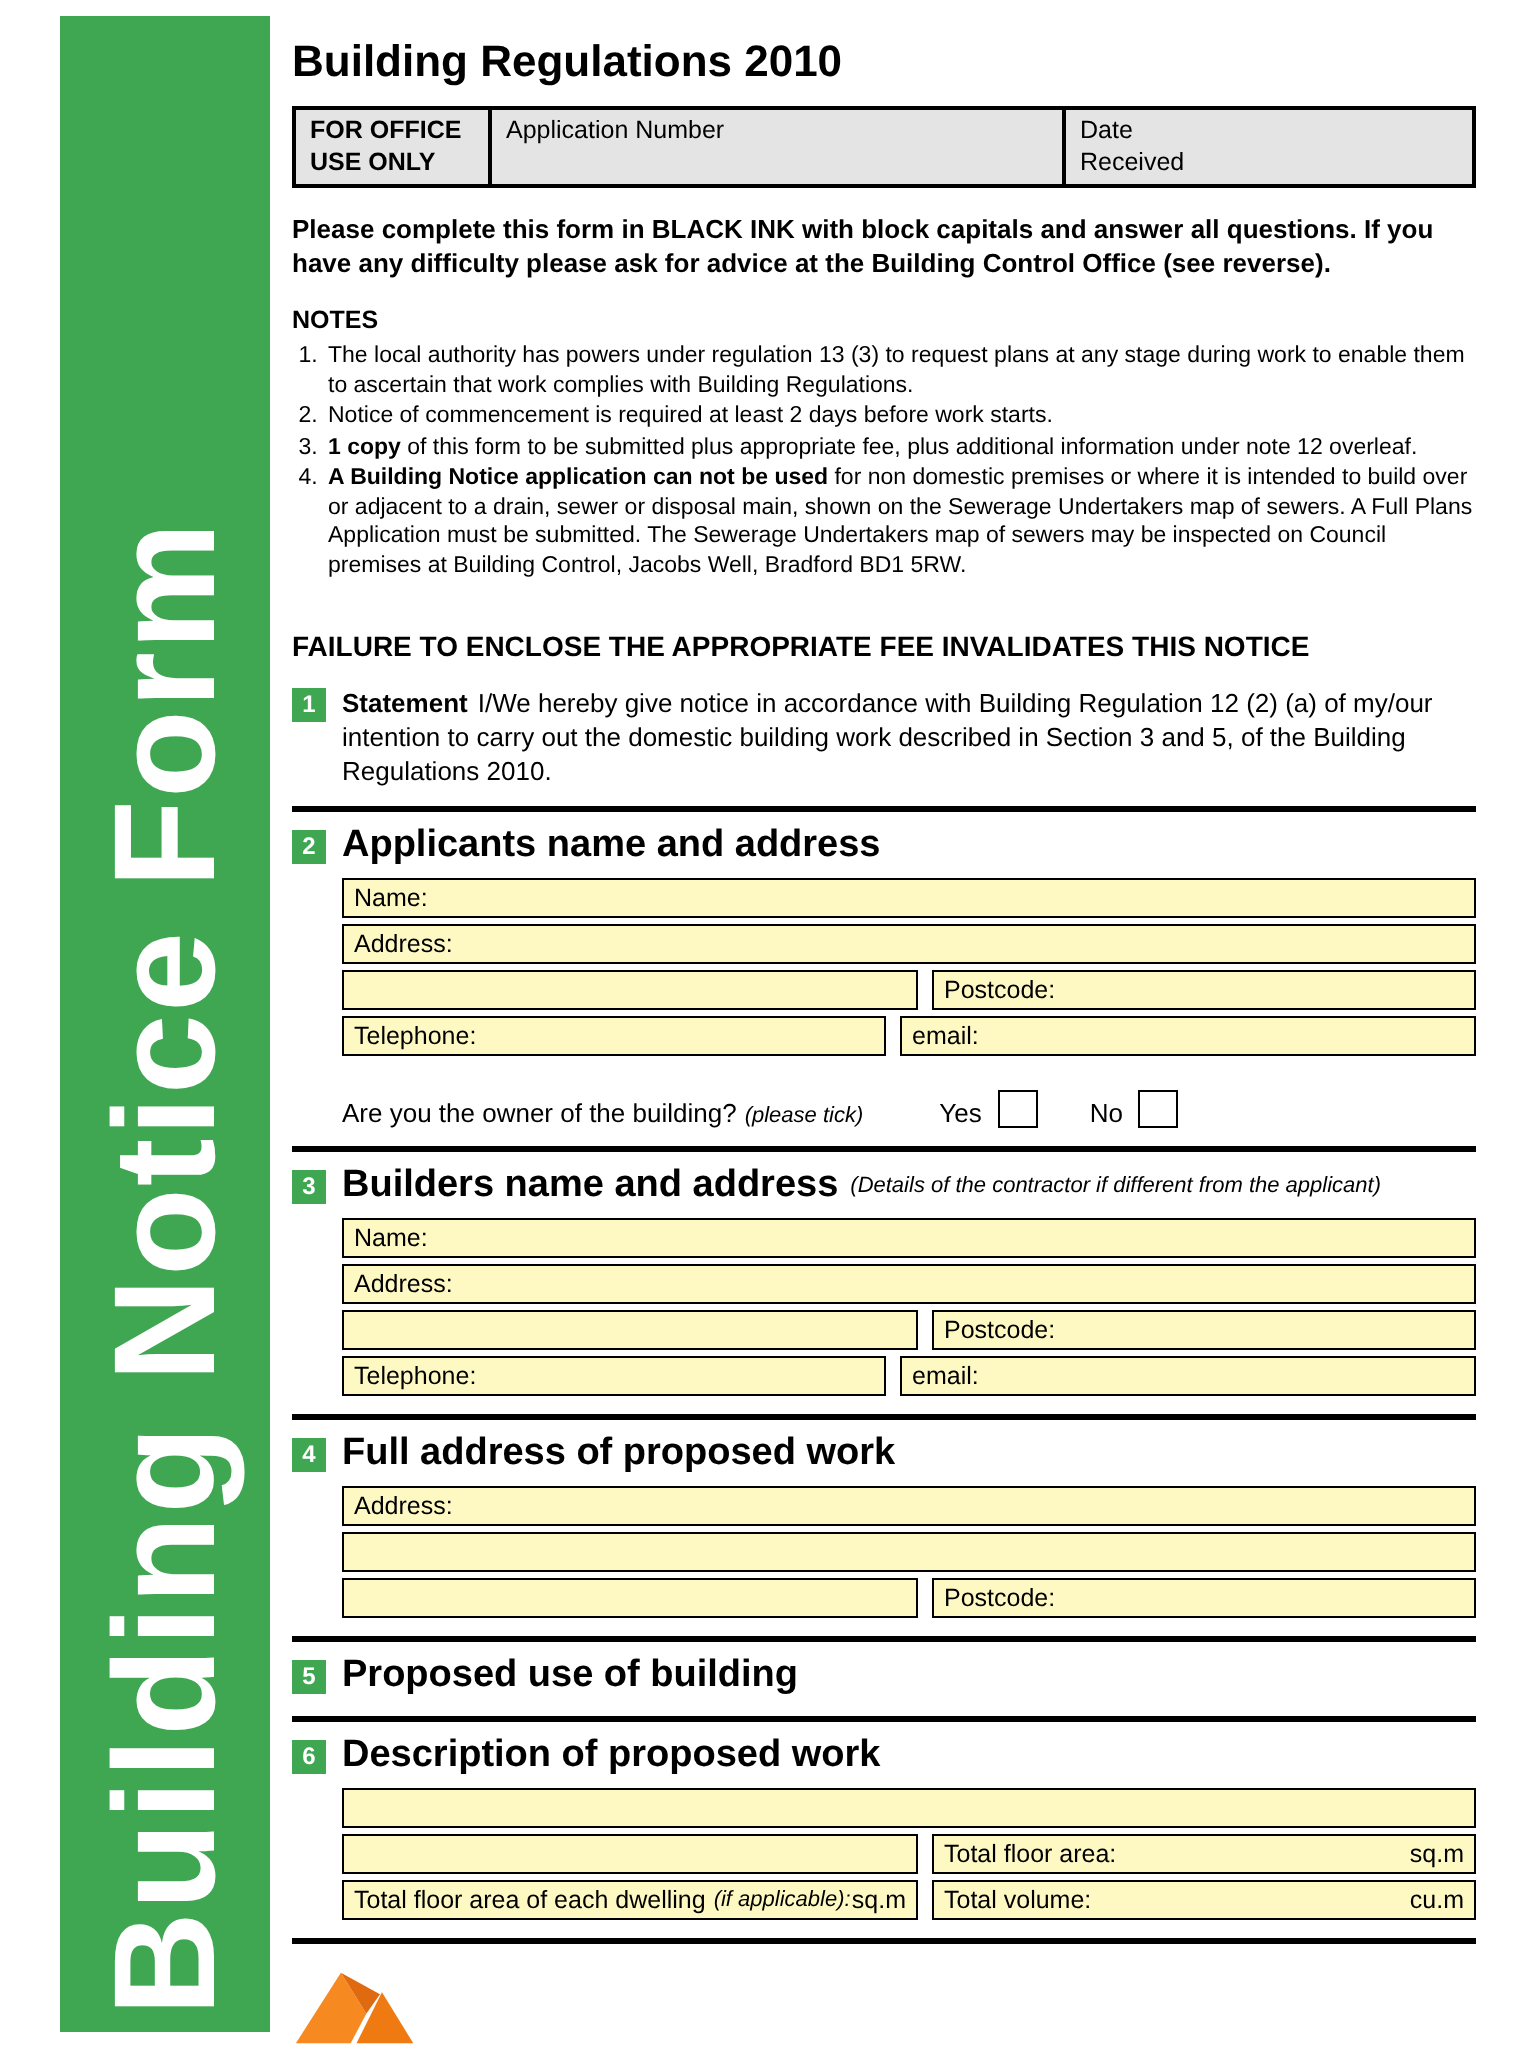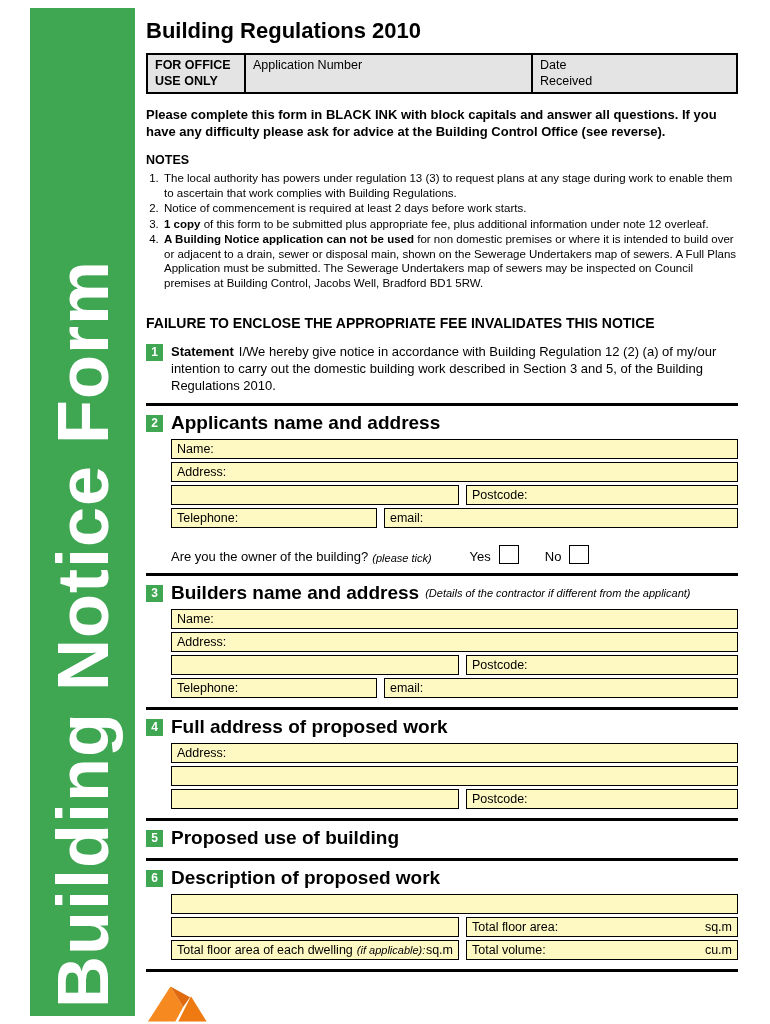--- a/index.html
+++ b/index.html
@@ -66,21 +66,21 @@
   .sec-body { margin-left:25px; }
   .frow { display:flex; margin-bottom:3px; }
   .field {
     border:1.5px solid #000; height:20px; background:#fef9c3;
     display:flex; align-items:center; padding:0 5px; font-size:12.5px;
   }
   .full { width:100%; }
   .grow { flex:1 1 auto; }
   .gap  { margin-left:7px; }
   .w226 { width:272px; flex:none; }
-  .w252 { width:206px; flex:none; }
+  .w252 { width:272px; flex:none; }
   .unit { margin-left:auto; }
   .italic-hint { font-style:italic; font-size:11px; margin-left:4px; }
 
   .owner-row { display:flex; align-items:flex-end; margin-top:8px; font-size:13px; }
   .yes-label { margin-left:38px; }
   .no-label  { margin-left:26px;margin-top:13px; }
   .checkbox  { width:20px; height:19px; border:1.5px solid #000; margin-left:8px; background:#fff; flex:none; }
 
   .footer { display:flex; justify-content:space-between; align-items:flex-end; margin-top:12px; }
   .labc { display:flex; flex-direction:column; align-items:flex-start; }

